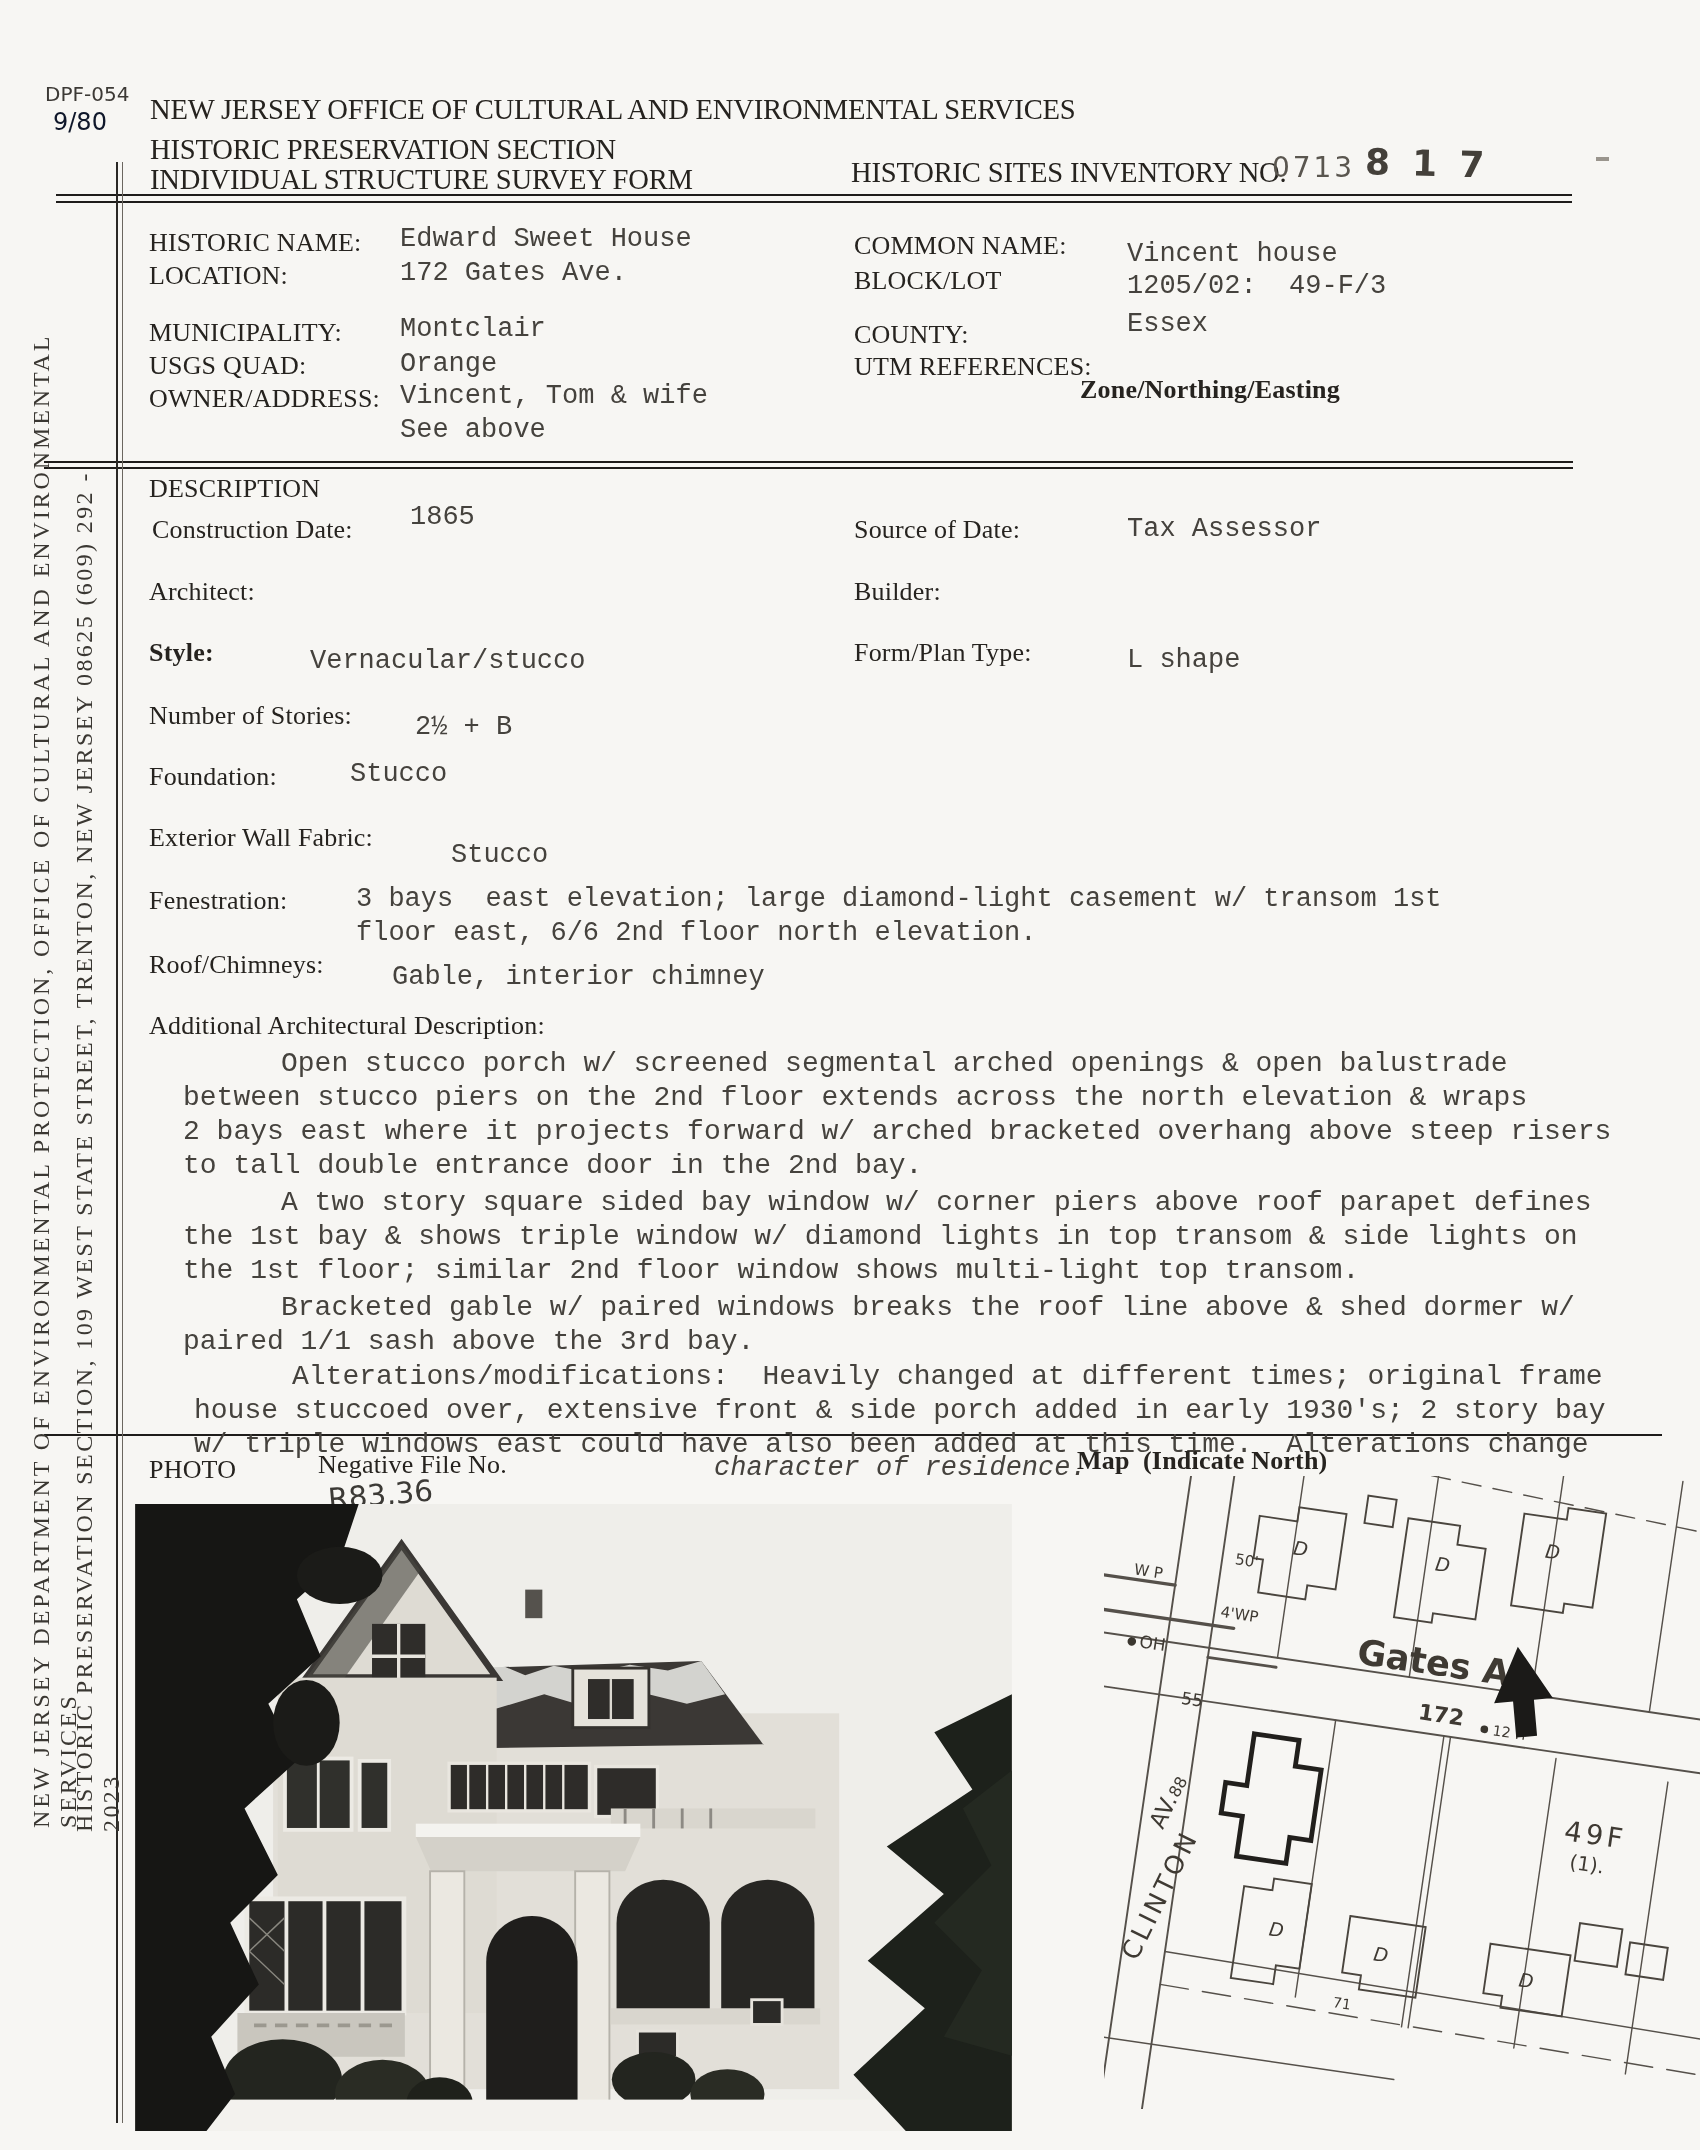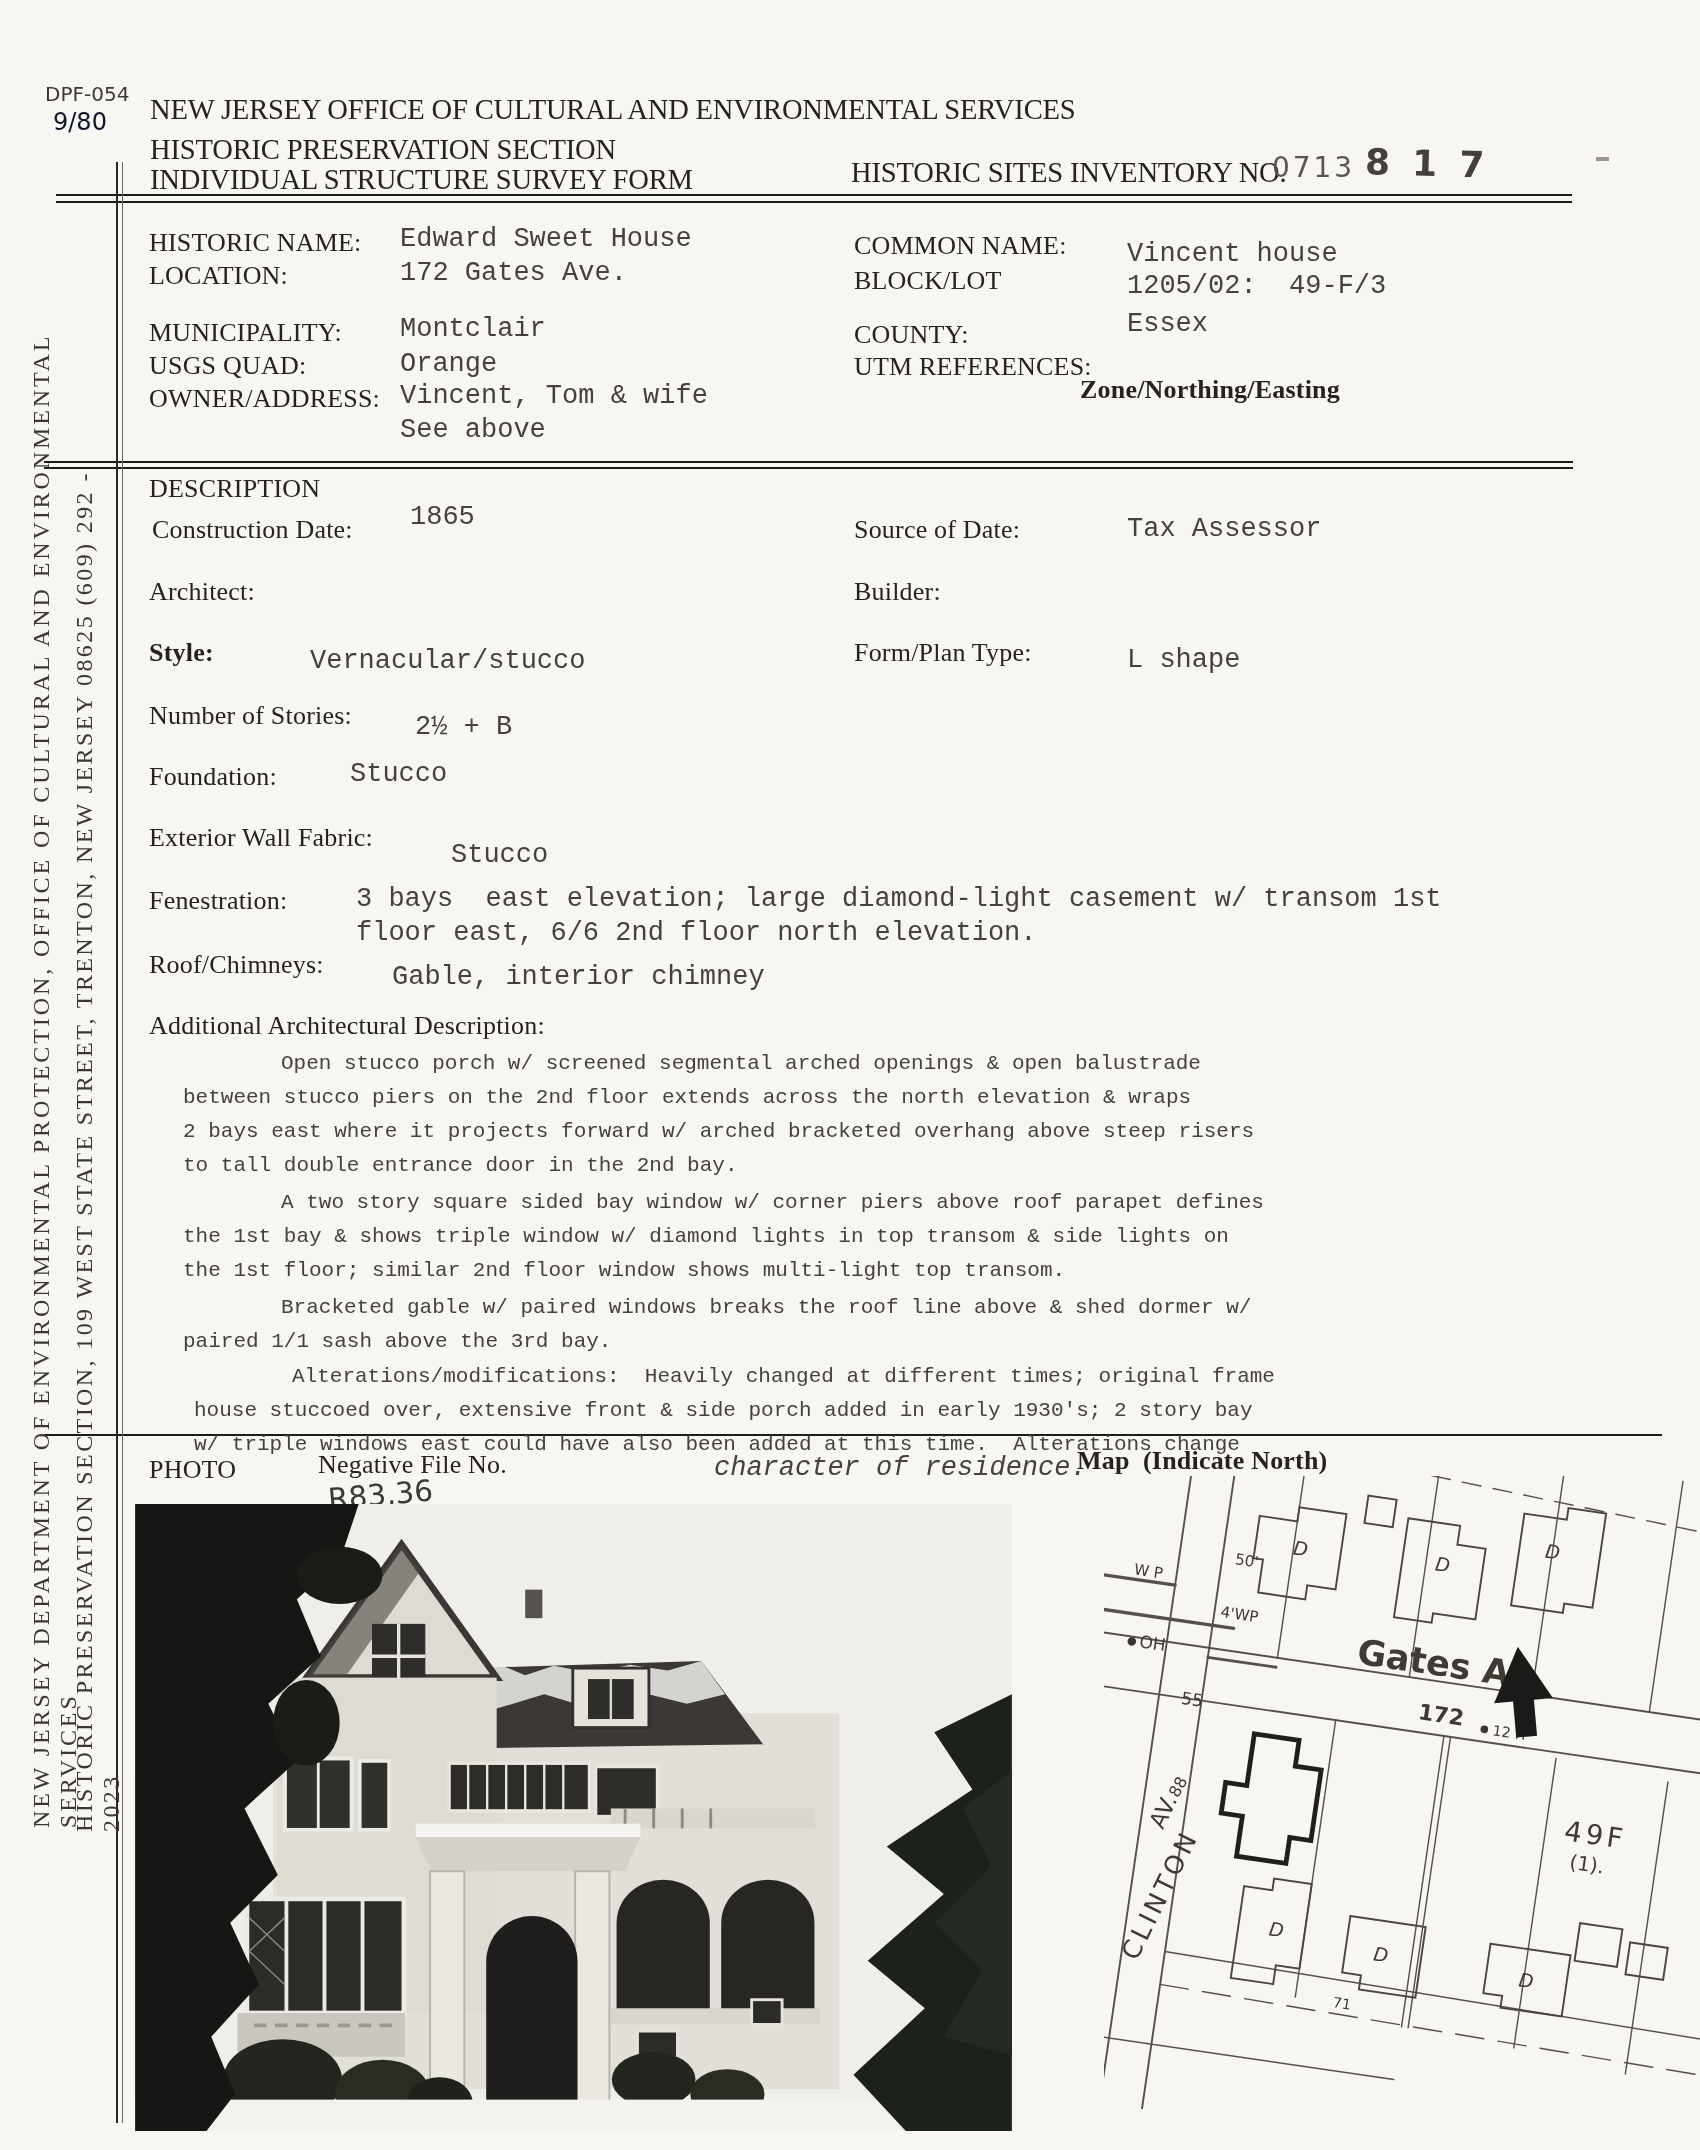--- a/index.html
+++ b/index.html
@@ -5,21 +5,21 @@
   html,body{margin:0;padding:0;background:#d8d6d2;}
   #page{position:relative;width:1701px;height:2151px;background:#f7f6f3;overflow:hidden;
         font-family:"Liberation Serif",serif;color:#2b2825;}
   .abs{position:absolute;}
   .serif{font-family:"Liberation Serif",serif;color:#26231f;}
   .mono{font-family:"Liberation Mono","DejaVu Sans Mono",monospace;color:#45423d;white-space:pre-wrap;}
   .hand{font-family:"DejaVu Sans",sans-serif;color:#44403a;}
   .lbl{font-size:26px;letter-spacing:0.2px;}
   .val{font-size:27px;line-height:34px;}
   .hdr{font-size:28.6px;letter-spacing:-0.2px;text-align:center;}
-  .para{font-size:21px;line-height:34px;width:1452px;text-indent:98px;}
+  .para{font-size:28px;line-height:34px;width:1452px;text-indent:98px;}
   .rule{background:#1e1c1a;}
   .vline{background:#2a2825;}
   .vside{writing-mode:vertical-rl;transform:rotate(180deg);font-size:24px;color:#3a3732;
          font-family:"Liberation Serif",serif;}
   svg text{font-family:"DejaVu Sans",sans-serif;fill:#3f3a33;}
   svg .mapln{stroke:#55504a;fill:none;}
 </style>
 </head>
 <body>
 

